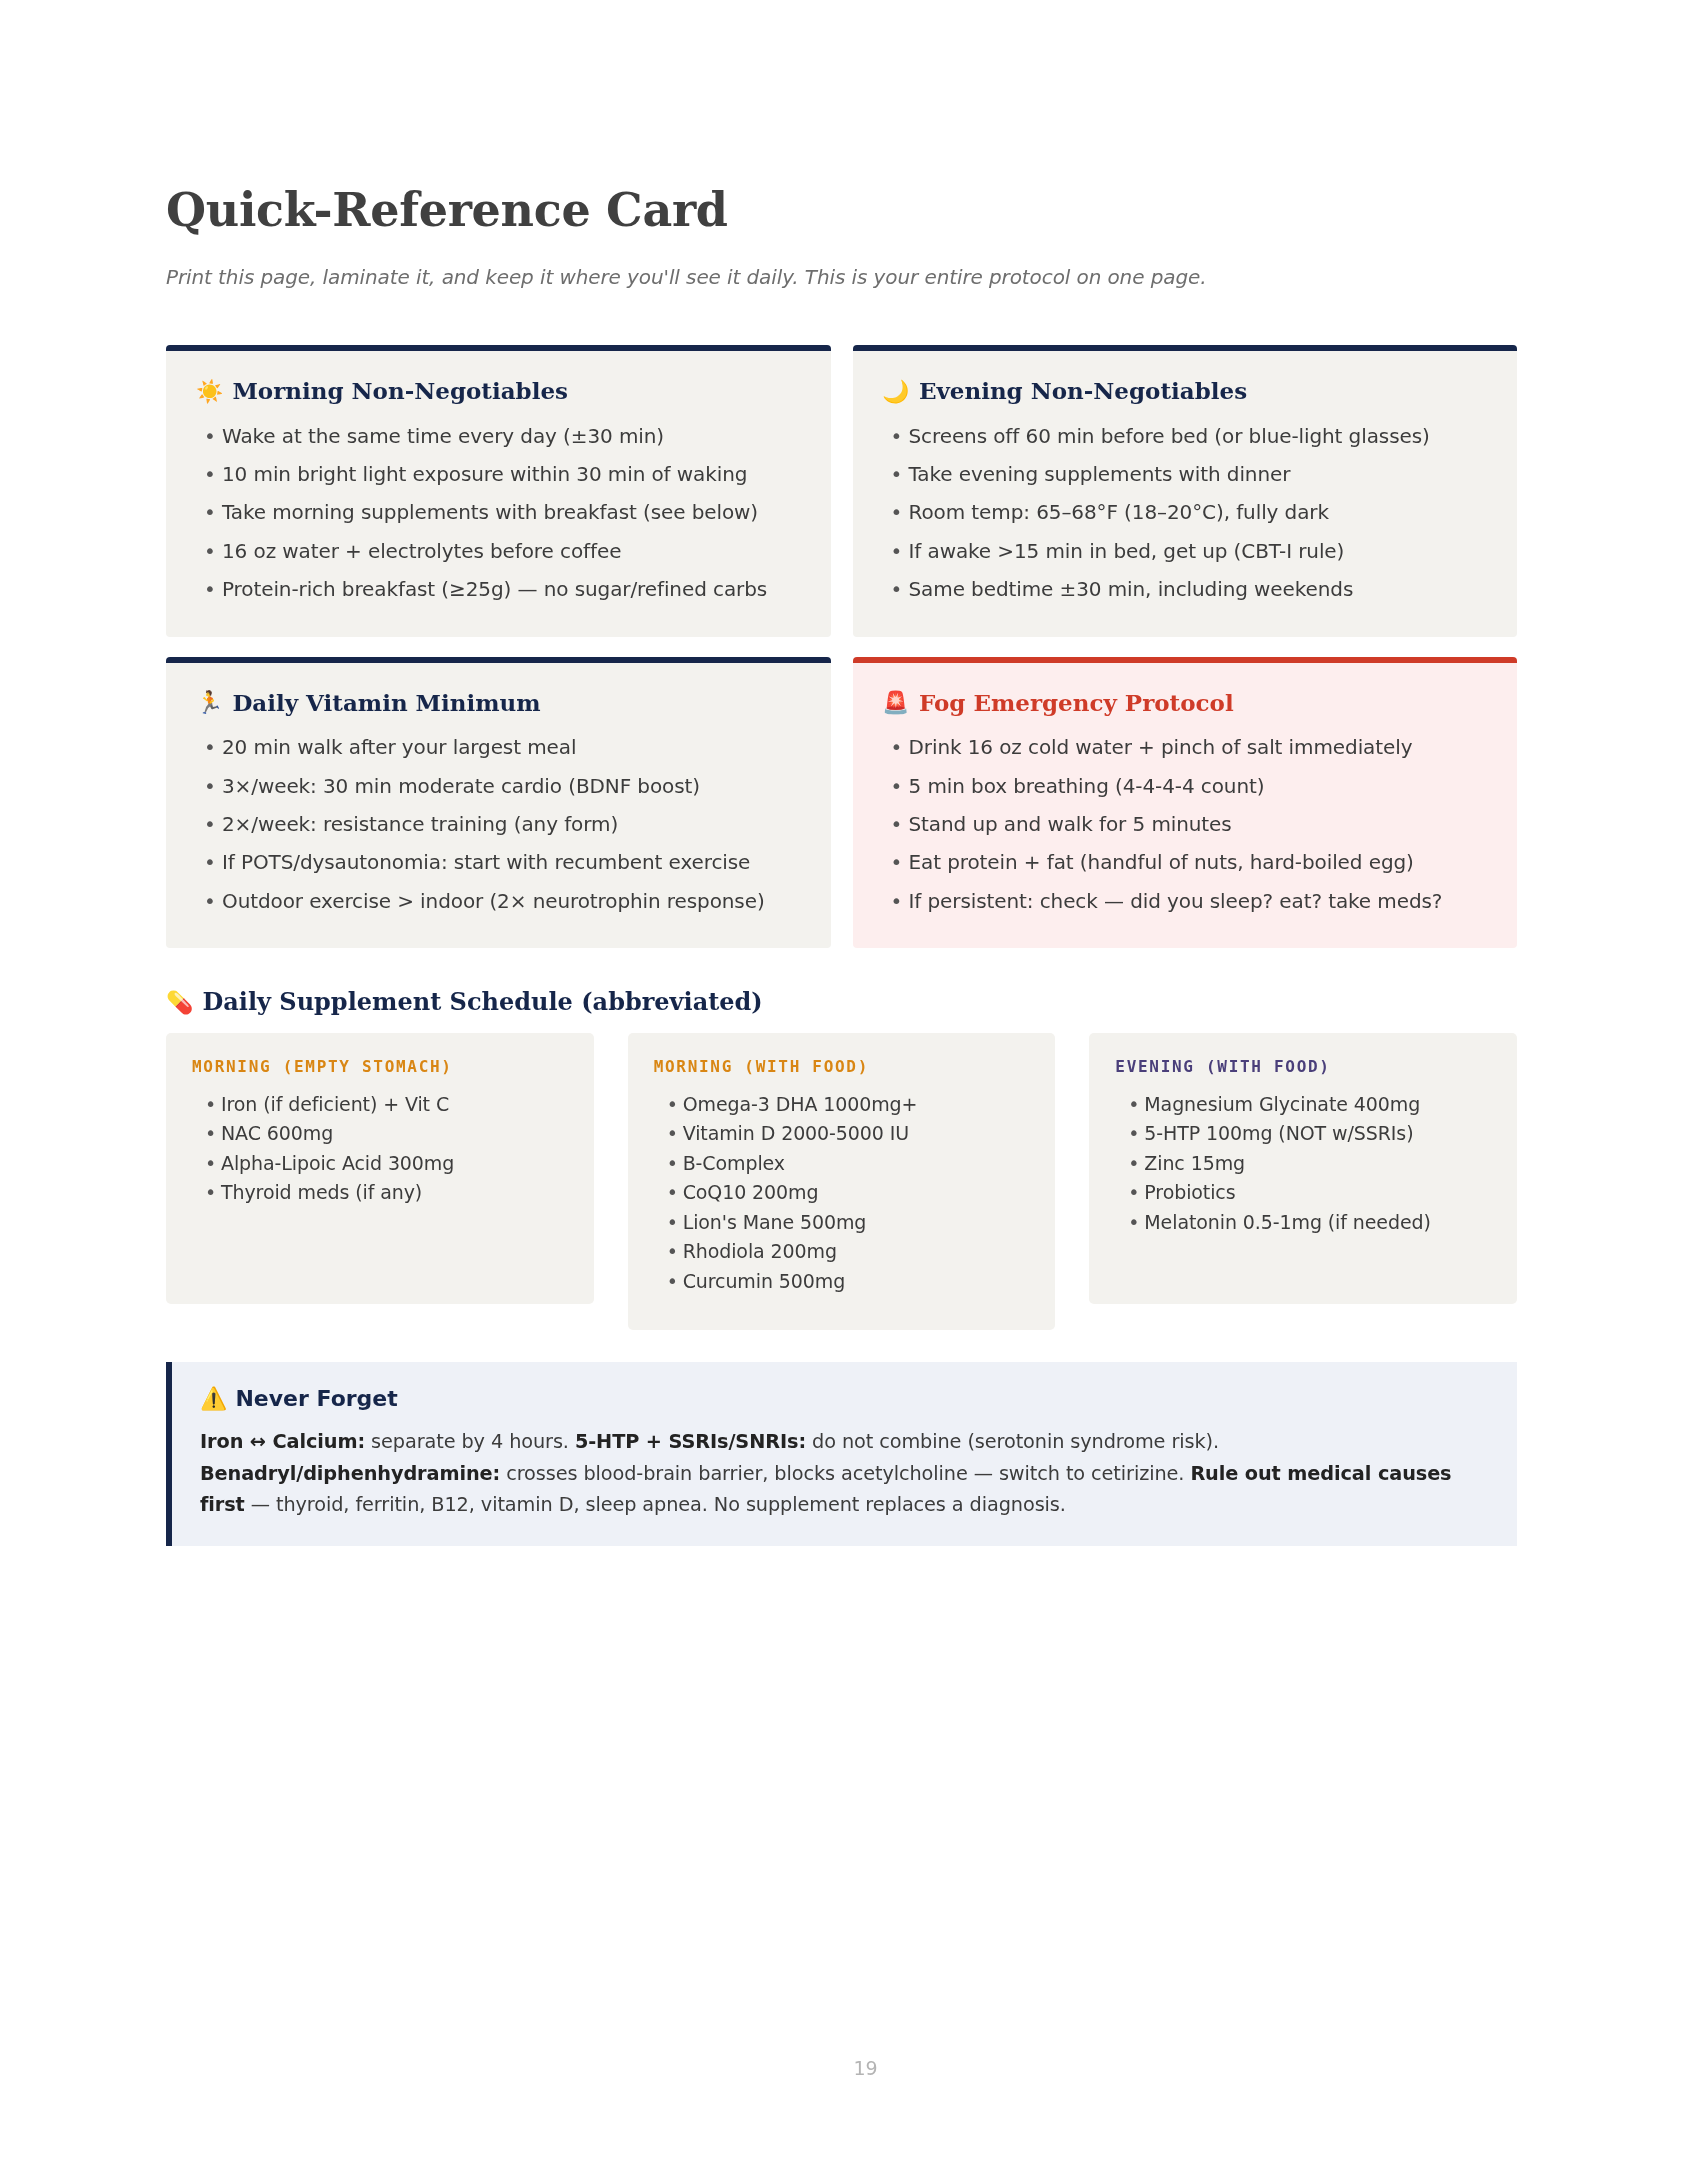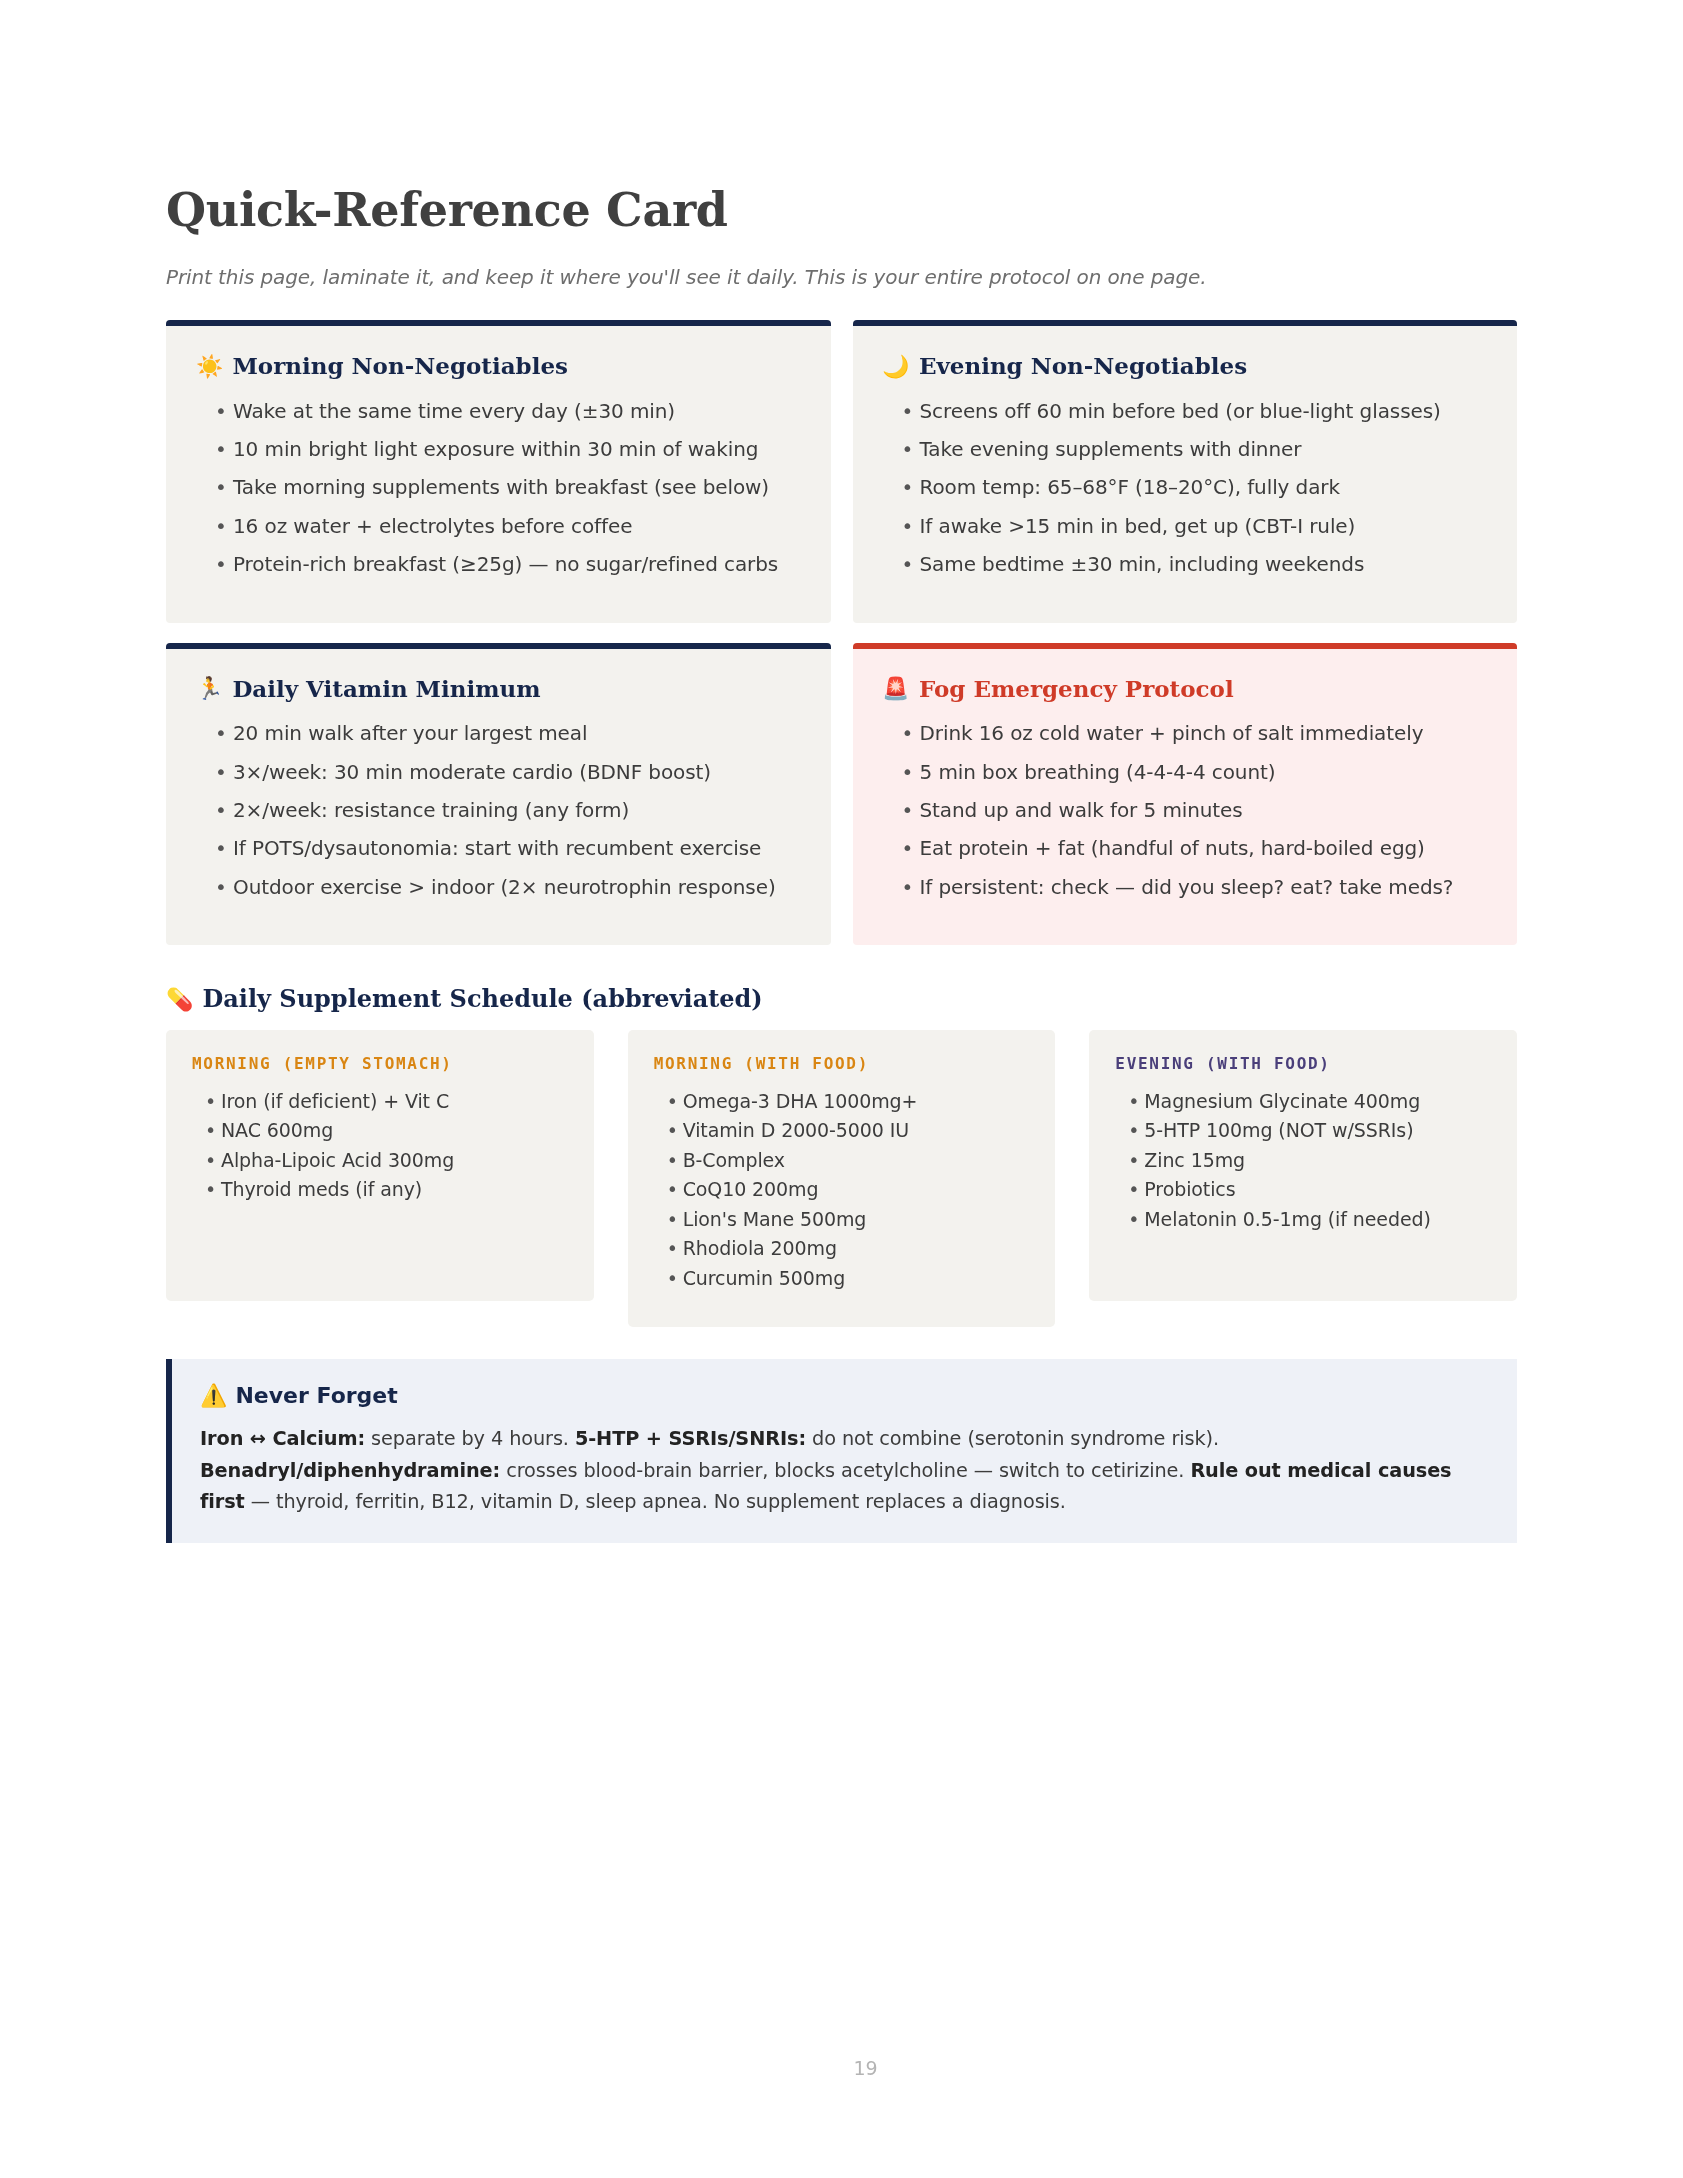--- a/index.html
+++ b/index.html
@@ -33,21 +33,21 @@
     font-size: 46px;
     color: #404040;
     margin: 0 0 28px 0;
     letter-spacing: -0.3px;
   }
   .page-subtitle {
     font-family: "DejaVu Sans", sans-serif;
     font-style: italic;
     font-size: 20px;
     color: #6e6e6e;
-    margin: 0 0 31px 0;
+    margin: 0 0 56px 0;
     letter-spacing: -0.1px;
   }
 
   
   .card-grid {
     display: grid;
     grid-template-columns: 1fr 1fr;
     column-gap: 22px;
     row-gap: 20px;
     align-items: start;
@@ -79,21 +79,21 @@
   .card.alert .card-title {
     color: #cf3b28;
   }
   .card-emoji {
     font-size: 22px;
     line-height: 1;
   }
 
   ul.card-list {
     list-style: none;
-    margin: 15px;
+    margin: 4px;
     padding: 0;
   }
   ul.card-list li {
     position: relative;
     padding-left: 22px;
     font-size: 20px;
     line-height: 1.52;
     color: #3c3c3c;
     margin-bottom: 8px;
     letter-spacing: -0.1px;

